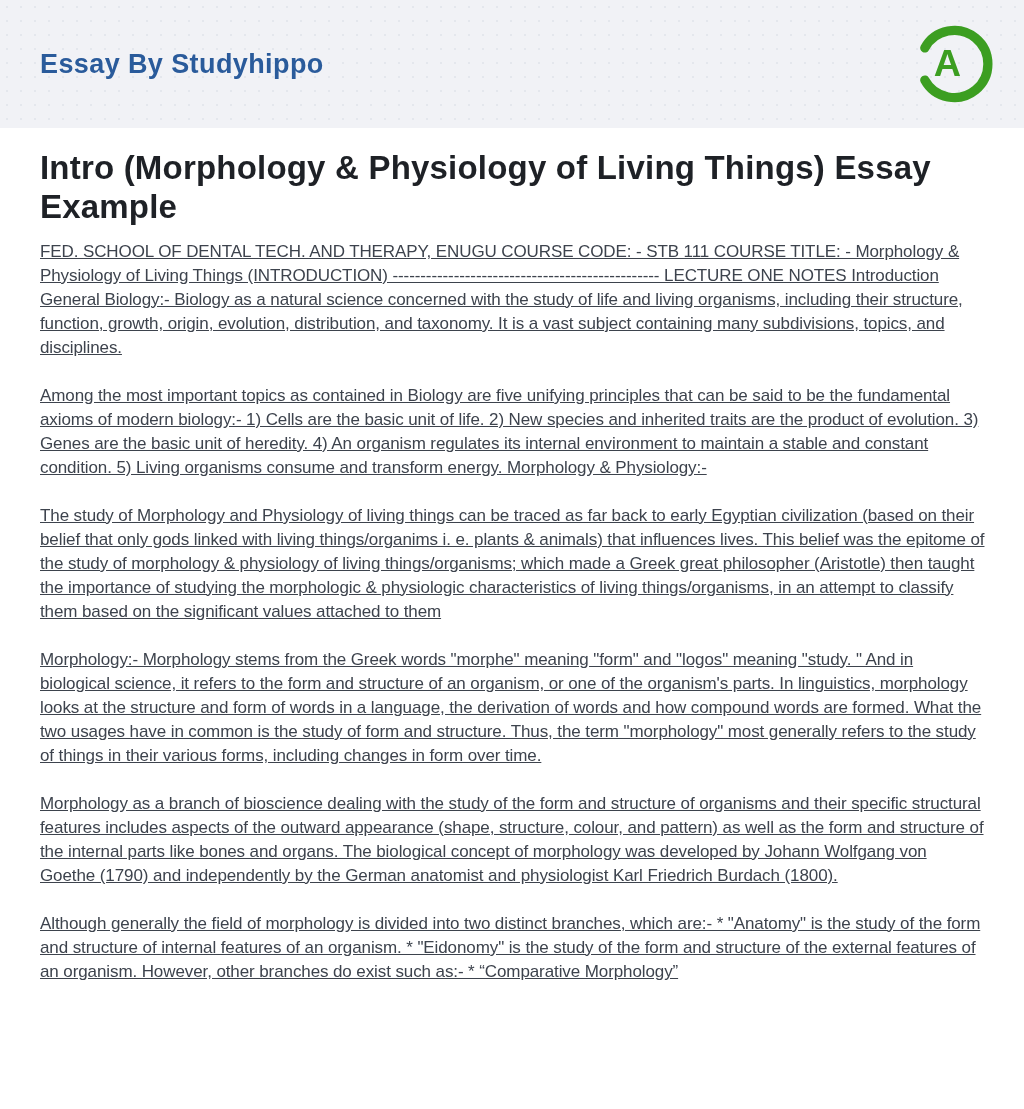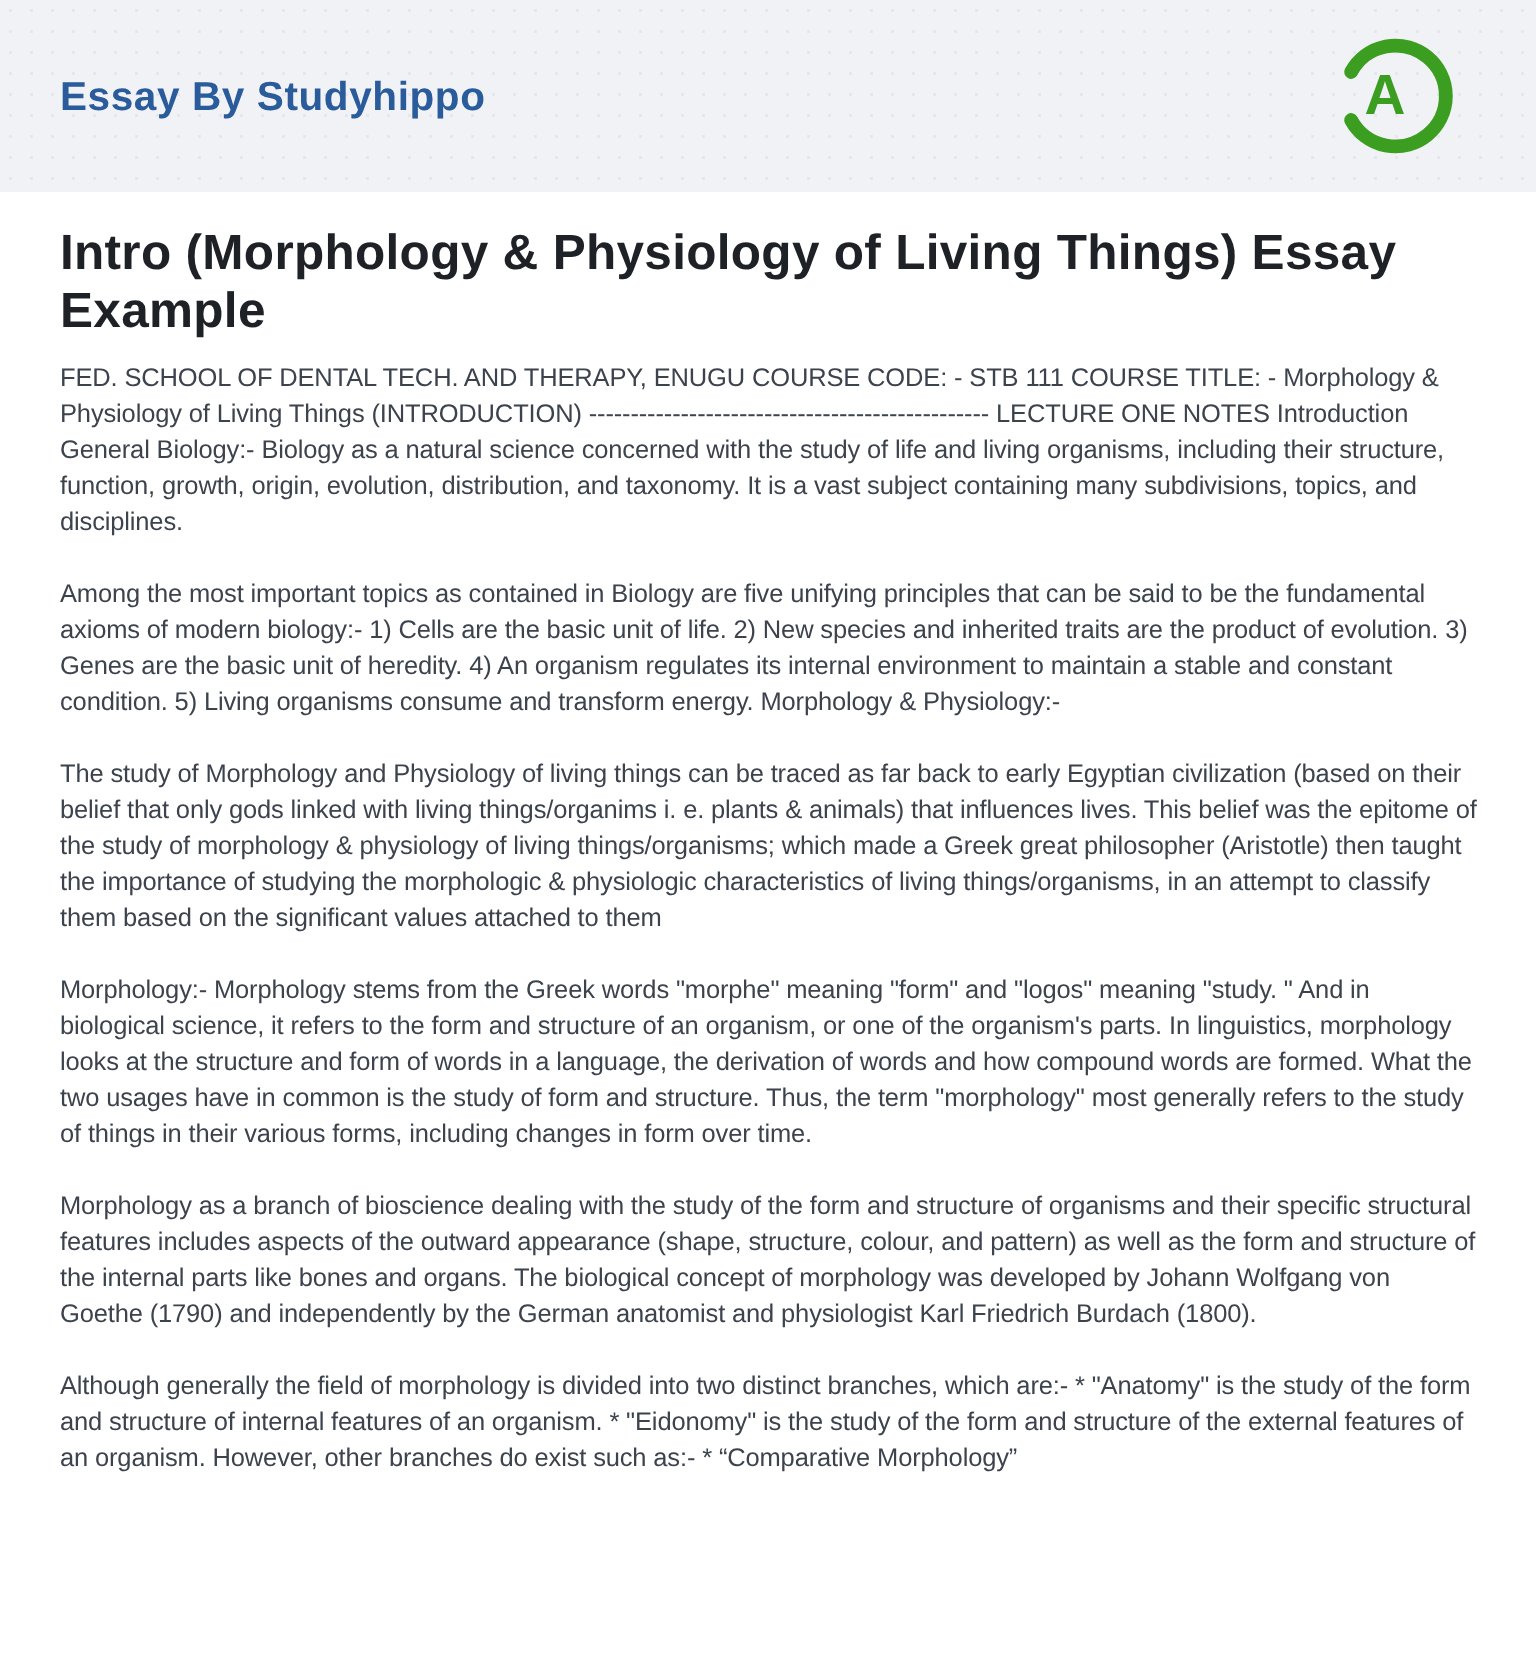--- a/index.html
+++ b/index.html
@@ -14,21 +14,21 @@
 
   
   .site-header {
     height: 128px;
     background-color: #f1f2f6;
     background-image: radial-gradient(#e4e7ed 1px, transparent 1px);
     background-size: 14px 14px;
     display: flex;
     align-items: center;
     justify-content: space-between;
-    padding: 0 52px 0 40px;
+    padding: 0 28px 0 40px;
   }
   .brand-block { display: flex; flex-direction: column; gap: 13px; }
   .brand-title {
     color: #2a5b9b;
     font-size: 27px;
     font-weight: 700;
     letter-spacing: 0.4px;
   }
   .brand-url {
     color: #2f63a5;
@@ -51,20 +51,21 @@
     margin-bottom: 13px;
     max-width: 950px;
   }
   .article p {
     font-size: 17px;
     line-height: 24px;
     color: #3d434d;
     letter-spacing: -0.1px;
     margin-bottom: 24px;
     max-width: 946px;
+    text-decoration: underline;
   }
 </style>
 </head>
 <body>
 
 <header class="site-header">
   <div class="brand-block">
     <div class="brand-title">Essay By Studyhippo</div>
   </div>
 

